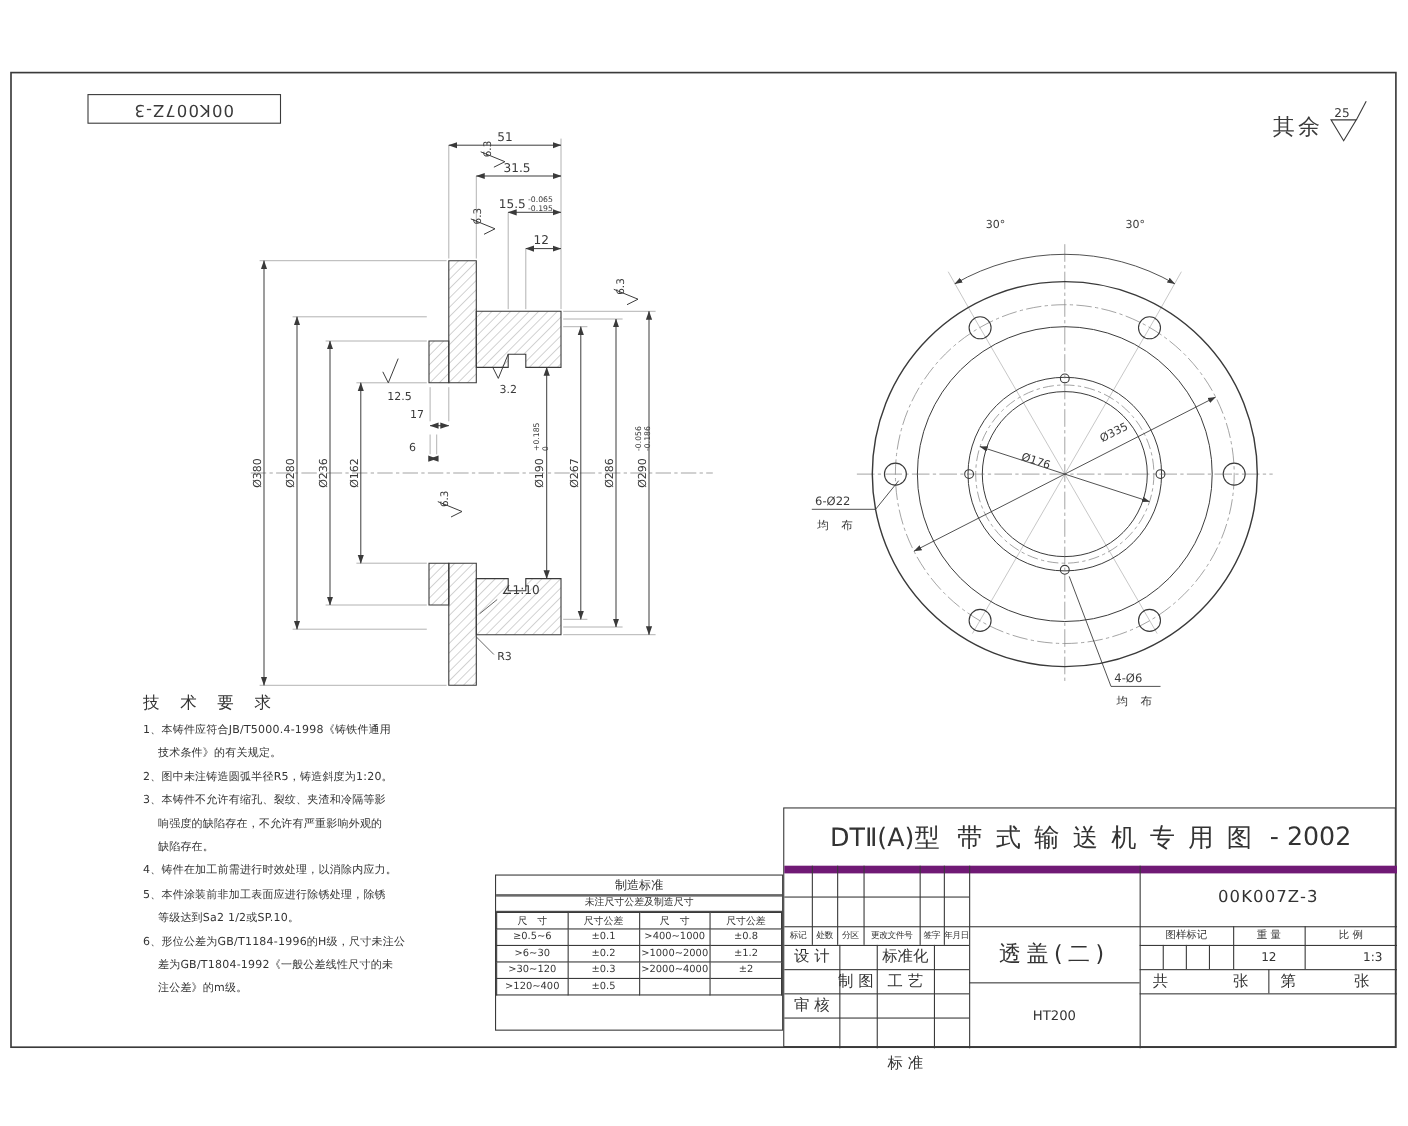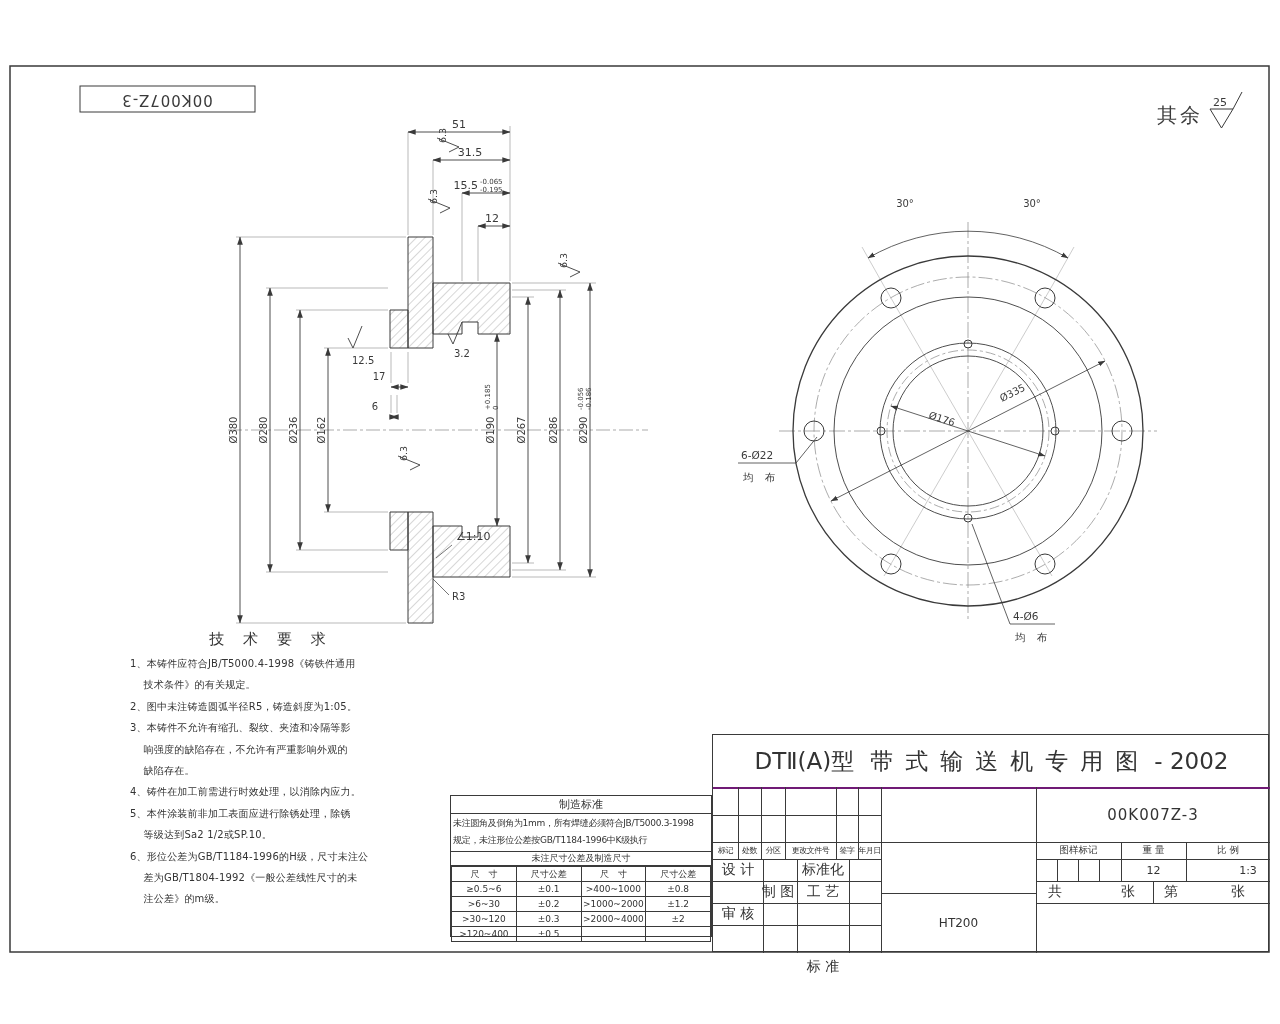--- a/index.html
+++ b/index.html
@@ -2,36 +2,36 @@
 <html><head>
 <meta charset="utf-8">
 <style>
   html,body{margin:0;padding:0;background:#fff;}
   #page{position:relative;width:1280px;height:1024px;background:#ffffff;
         font-family:"DejaVu Sans",sans-serif;color:#333;}
   svg text{fill:#3a3a3a;}
   .ov{position:absolute;}
   
   #techreq{left:130px;top:630px;width:322px;}
-  #techreq .tr-title{text-align:center;font-size:15px;letter-spacing:7px;padding-right:40px;margin-bottom:4px;}
+  #techreq .tr-title{text-align:left;font-size:15px;letter-spacing:7px;padding-right:40px;margin-bottom:4px;}
   #techreq .tr-line{font-size:10px;line-height:21.4px;white-space:pre;letter-spacing:0.2px;}
   
   #mfg{left:450px;top:795px;width:262px;height:142px;border:1px solid #3a3a3a;box-sizing:border-box;}
   #mfg .m-title{height:17px;line-height:17px;text-align:center;font-size:11px;border-bottom:1px solid #3a3a3a;}
   #mfg .m-note{height:36px;padding-top:1px;}
   #mfg .m-note div{font-size:9px;line-height:17px;white-space:nowrap;letter-spacing:-0.3px;padding-left:2px;}
   #mfg .m-sub{height:13px;line-height:13px;text-align:center;font-size:9px;border-top:1px solid #3a3a3a;border-bottom:1px solid #3a3a3a;}
   #mfg table{border-collapse:collapse;width:100%;table-layout:fixed;}
   #mfg td{border:1px solid #3a3a3a;font-size:9px;height:14px;text-align:center;padding:0;overflow:hidden;}
   
   #tb{left:712px;top:734px;width:557px;height:218px;border:1.5px solid #3a3a3a;box-sizing:border-box;}
   #tb .cell{position:absolute;display:flex;align-items:center;justify-content:center;}
   #tb .vl{position:absolute;width:0;border-left:1px solid #3a3a3a;}
   #tb .hl{position:absolute;height:0;border-top:1px solid #3a3a3a;}
-  #tb-title{position:absolute;left:0;top:0;width:557px;height:52px;border-bottom:2px solid #701a75;
+  #tb-title{position:absolute;left:0;top:0;width:557px;height:52px;border-bottom:7px solid #701a75;
             display:flex;align-items:center;justify-content:center;font-size:23px;}
   #tb-title .mid{letter-spacing:12px;margin:0 4px 0 16px;}
   .fs8{font-size:8px;letter-spacing:-0.5px;} .fs9{font-size:9.5px;} .fs10{font-size:14px;}
   .fs11{font-size:11px;} .fs12{font-size:12px;} .fs15{font-size:15px;letter-spacing:1px;}
   .fs20{font-size:20px;letter-spacing:5px;}
 </style>
 </head>
 <body>
 
 <div id="page">
@@ -250,38 +250,34 @@
       <line x1="1010" y1="624" x2="972" y2="524" stroke="#3a3a3a" stroke-width="0.8"></line>
       <text x="1015" y="641" font-size="10.5" letter-spacing="4">均 布</text>
     </g>
   </g>
 </svg>
 
 <div class="ov" id="techreq">
   <div class="tr-title">技 术 要 求</div>
   <div class="tr-line">1、本铸件应符合JB/T5000.4-1998《铸铁件通用</div>
   <div class="tr-line">　 技术条件》的有关规定。</div>
-  <div class="tr-line">2、图中未注铸造圆弧半径R5，铸造斜度为1:05。</div>
+  <div class="tr-line">2、图中未注铸造圆弧半径R5，铸造斜度为1:20。</div>
   <div class="tr-line">3、本铸件不允许有缩孔、裂纹、夹渣和冷隔等影</div>
   <div class="tr-line">　 响强度的缺陷存在，不允许有严重影响外观的</div>
   <div class="tr-line">　 缺陷存在。</div>
   <div class="tr-line">4、铸件在加工前需进行时效处理，以消除内应力。</div>
   <div class="tr-line">5、本件涂装前非加工表面应进行除锈处理，除锈</div>
   <div class="tr-line">　 等级达到Sa2 1/2或SP.10。</div>
   <div class="tr-line">6、形位公差为GB/T1184-1996的H级，尺寸未注公</div>
   <div class="tr-line">　 差为GB/T1804-1992《一般公差线性尺寸的未</div>
   <div class="tr-line">　 注公差》的m级。</div>
 </div>
 
 <div class="ov" id="mfg">
   <div class="m-title">制造标准</div>
-  <div class="m-note">
-    <div>未注圆角及倒角为1mm，所有焊缝必须符合JB/T5000.3-1998</div>
-    <div>规定，未注形位公差按GB/T1184-1996中K级执行</div>
-  </div>
   <div class="m-sub">未注尺寸公差及制造尺寸</div>
   <table>
     <tbody>
       <tr>
         <td>尺　寸</td>
         <td>尺寸公差</td>
         <td>尺　寸</td>
         <td>尺寸公差</td>
       </tr>
       <tr>
@@ -353,20 +349,21 @@
   <div class="cell fs8" style="left:123px;top:107px;width:22px;height:17px;">签字</div>
   <div class="cell fs8" style="left:145px;top:107px;width:23px;height:17px;">年月日</div>
 
   <div class="cell fs10" style="left:0;top:124px;width:50px;height:22px;">设 计</div>
   <div class="cell fs10" style="left:0;top:146px;width:50px;height:22px;padding-left:40px;">制 图</div>
   <div class="cell fs10" style="left:0;top:168px;width:50px;height:22px;">审 核</div>
   <div class="cell fs10" style="left:84px;top:124px;width:52px;height:22px;">标准化</div>
   <div class="cell fs10" style="left:84px;top:146px;width:52px;height:22px;">工 艺</div>
   <div class="cell fs10" style="left:84px;top:190px;width:52px;height:28px;margin-top:28px;">标 准</div>
 
+  <div class="cell fs20" style="left:168px;top:107px;width:155px;height:51px;">透盖(二)</div>
   <div class="cell fs12" style="left:168px;top:158px;width:155px;height:60px;">HT200</div>
 
   <div class="cell fs15" style="left:323px;top:52px;width:234px;height:55px;">00K007Z-3</div>
   <div class="cell fs9" style="left:323px;top:107px;width:85px;height:17px;">图样标记</div>
   <div class="cell fs9" style="left:408px;top:107px;width:65px;height:17px;">重 量</div>
   <div class="cell fs9" style="left:473px;top:107px;width:84px;height:17px;">比 例</div>
   <div class="cell fs11" style="left:408px;top:124px;width:65px;height:22px;">12</div>
   <div class="cell fs11" style="left:473px;top:124px;width:84px;height:22px;padding-left:20px;">1:3</div>
 
   <div class="cell fs10" style="left:332px;top:146px;width:20px;height:22px;">共</div>

